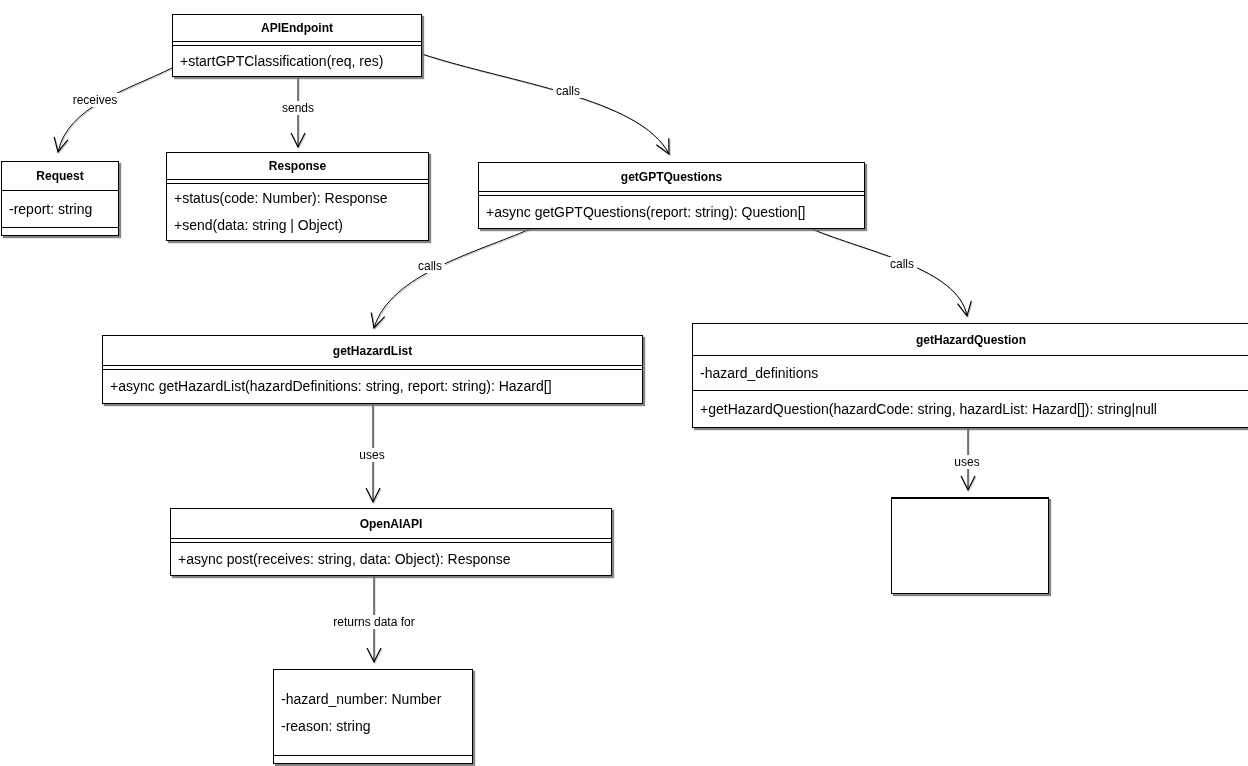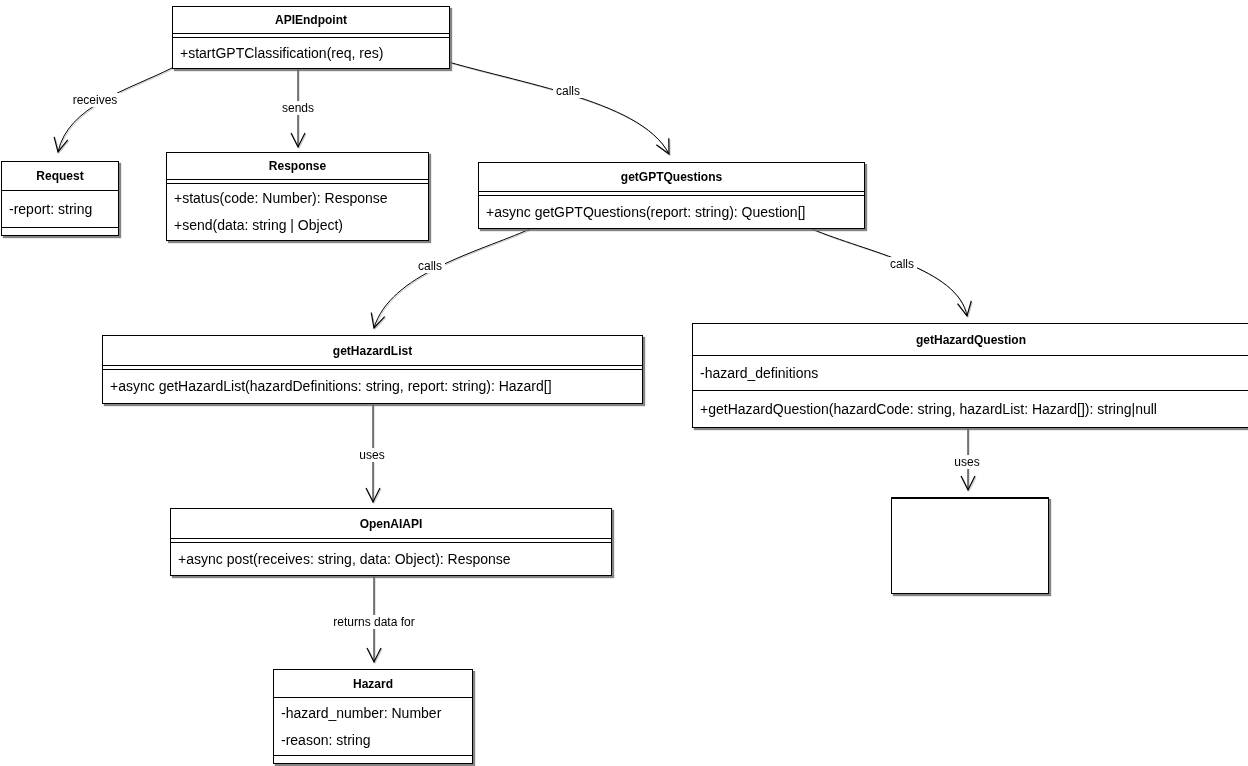--- a/index.html
+++ b/index.html
@@ -57,21 +57,21 @@
 
   <div class="edge-label" style="left:95px; top:100px;">receives</div>
   <div class="edge-label" style="left:298px; top:108px;">sends</div>
   <div class="edge-label" style="left:568px; top:91px;">calls</div>
   <div class="edge-label" style="left:430px; top:266px;">calls</div>
   <div class="edge-label" style="left:902px; top:264px;">calls</div>
   <div class="edge-label" style="left:372px; top:455px;">uses</div>
   <div class="edge-label" style="left:374px; top:622px;">returns data for</div>
   <div class="edge-label" style="left:967px; top:462px;">uses</div>
 
-  <div class="uml" style="left:172px; top:6px; width:278px; height:63px;">
+  <div class="uml" style="left:172px; top:14px; width:250px; height:63px;">
     <div class="uml-title" style="height:26px;">APIEndpoint</div>
     <div class="uml-empty-attrs"></div>
     <div class="uml-section">
       <div class="member">+startGPTClassification(req, res)</div>
     </div>
   </div>
 
   <div class="uml" style="left:1px; top:161px; width:118px; height:75px;">
     <div class="uml-title" style="height:28px;">Request</div>
     <div class="uml-section">
@@ -121,21 +121,20 @@
     <div class="uml-section">
       <div class="member">+async post(receives: string, data: Object): Response</div>
     </div>
   </div>
 
   <div class="uml" style="left:891px; top:497px; width:158px; height:97px;">
     <div class="uml-empty-methods"></div>
   </div>
 
   <div class="uml" style="left:273px; top:669px; width:200px; height:95px;">
-    <div class="uml-title" style="height:27px;">Hazard</div>
     <div class="uml-section">
       <div class="member">-hazard_number: Number</div>
       <div class="member">-reason: string</div>
     </div>
     <div class="uml-empty-methods"></div>
   </div>
 
 </div>
 
 </body></html>

